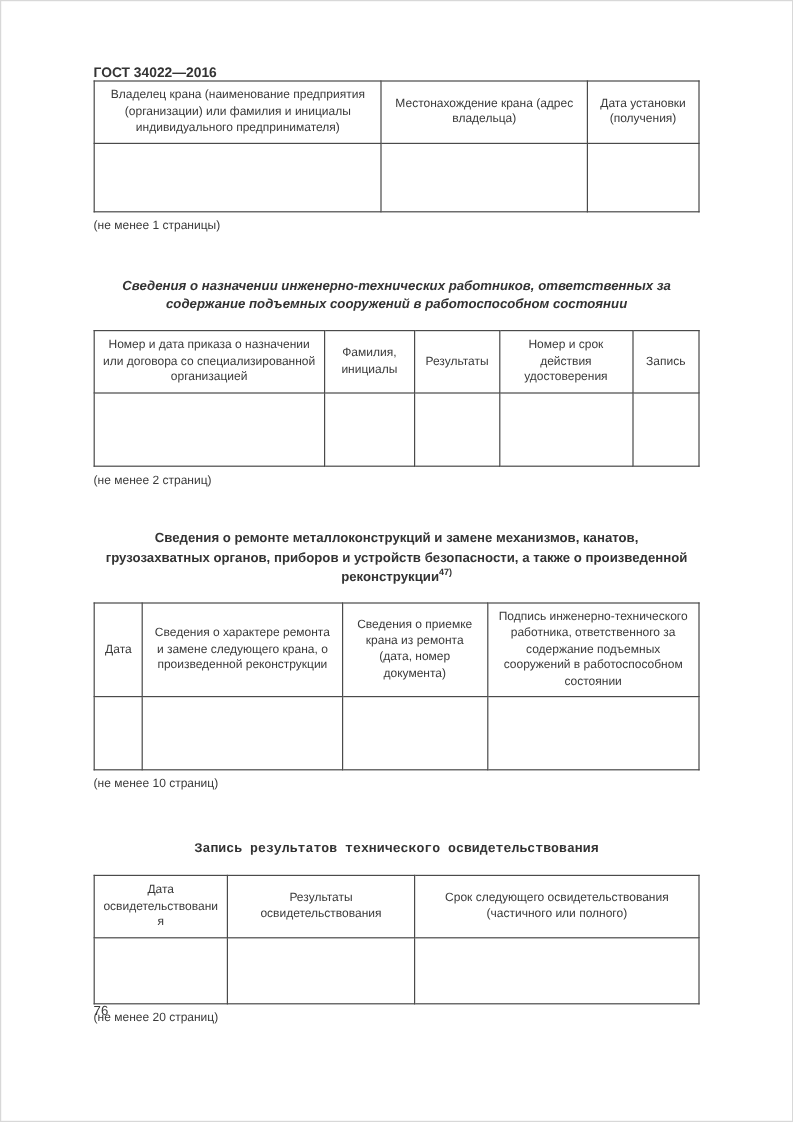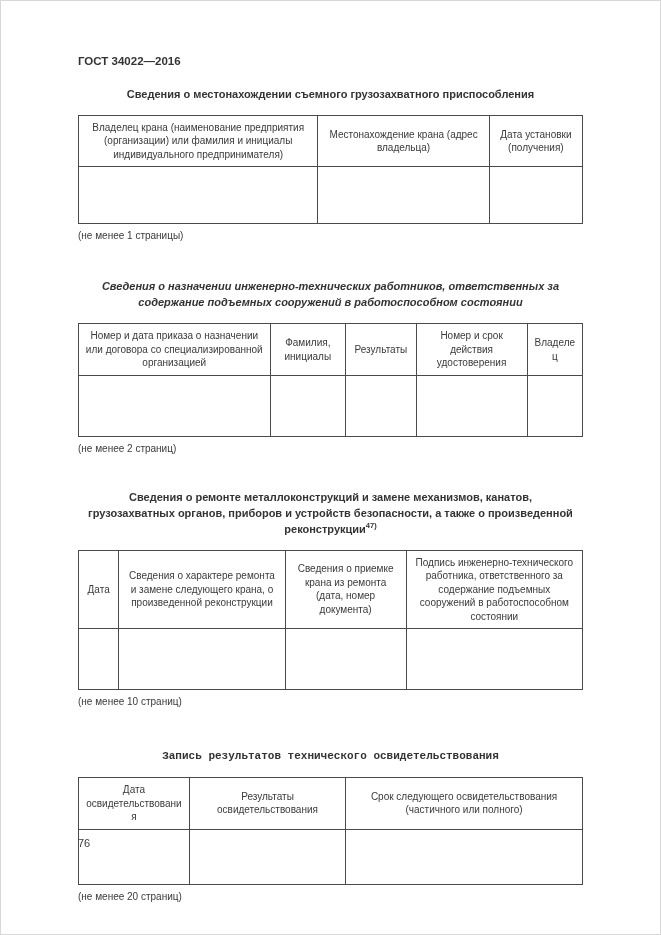--- a/index.html
+++ b/index.html
@@ -79,21 +79,20 @@
   }
 </style>
 </head>
 <body>
 
 <div class="page">
 
   <div class="doc-code">ГОСТ 34022—2016</div>
 
   <section>
-    <h3 class="tbl-title mt1">Сведения о местонахождении съемного грузозахватного приспособления</h3>
     <table class="t1">
       <colgroup>
         <col style="width:47.5%">
           <col style="width:34%">
           <col style="width:18.5%">
       </colgroup>
       <thead>
         <tr>
           <th>Владелец крана (наименование предприятия (организации) или фамилия и инициалы индивидуального предпринимателя)</th>
           <th>Местонахождение крана (адрес владельца)</th>
@@ -120,21 +119,21 @@
           <col style="width:14%">
           <col style="width:22%">
           <col style="width:11%">
       </colgroup>
       <thead>
         <tr>
           <th>Номер и дата приказа о назначении или договора со специализированной организацией</th>
           <th>Фамилия, инициалы</th>
           <th>Результаты</th>
           <th>Номер и срок действия удостоверения</th>
-          <th>Владелец</th>
+          <th>Запись</th>
         </tr>
       </thead>
       <tbody>
         <tr>
           <td></td>
           <td></td>
           <td></td>
           <td></td>
           <td></td>
         </tr>

